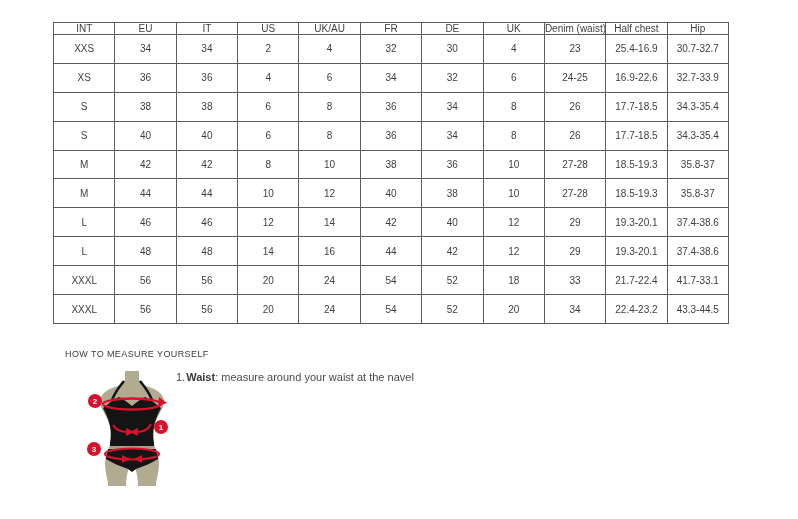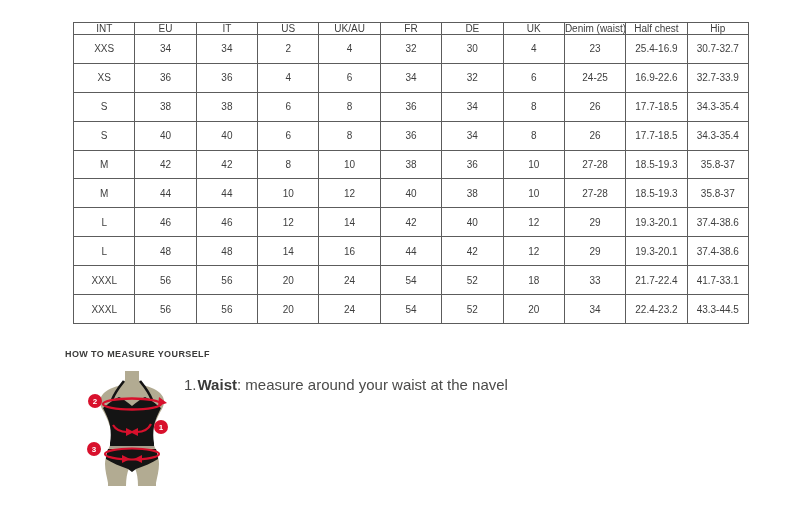--- a/index.html
+++ b/index.html
@@ -12,21 +12,21 @@
     position: relative;
     width: 798px;
     height: 519px;
     background: #ffffff;
     overflow: hidden;
   }
 
   
   table.size-chart {
     position: absolute;
-    left: 73px;
+    left: 53px;
     top: 22px;
     width: 676px;
     height: 302px;
     border-collapse: collapse;
     table-layout: fixed;
     font-size: 10px;
     color: #3e3e3e;
     border: 1.5px solid #414141;
   }
   table.size-chart th,
@@ -40,39 +40,39 @@
     overflow: hidden;
   }
 
   
   .measure-heading {
     position: absolute;
     left: 65px;
     top: 349px;
     margin: 0;
     font-size: 9px;
-    font-weight: 700;
+    font-weight: 400;
     letter-spacing: 0.4px;
     color: #3a3a39;
   }
   .measure-figure {
     position: absolute;
     left: 86px;
     top: 370px;
     width: 92px;
     height: 122px;
   }
   .measure-steps {
     position: absolute;
     left: 176px;
     top: 372px;
-    margin: 8px;
+    margin: 0;
     padding: 0;
     list-style: none;
-    font-size: 15px;
+    font-size: 11px;
     color: #4b4b4a;
     line-height: 10px;
   }
   .measure-steps li { margin-bottom: 4.5px; }
   .measure-steps b { color: #3a3a39; }
   .step-num { margin-right: 1px; }
 
   svg text.marker-num {
     font-family: "Liberation Sans", sans-serif;
     font-size: 8px;

